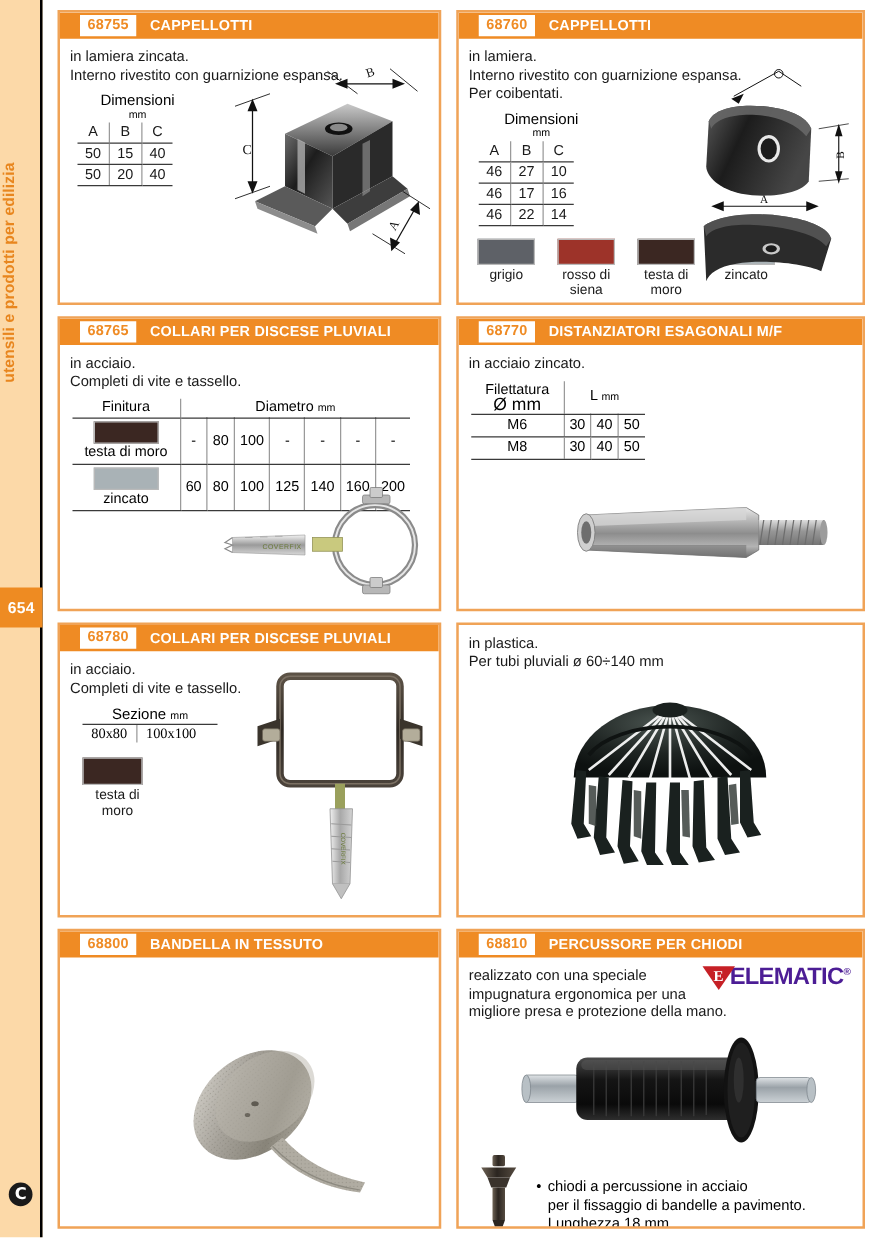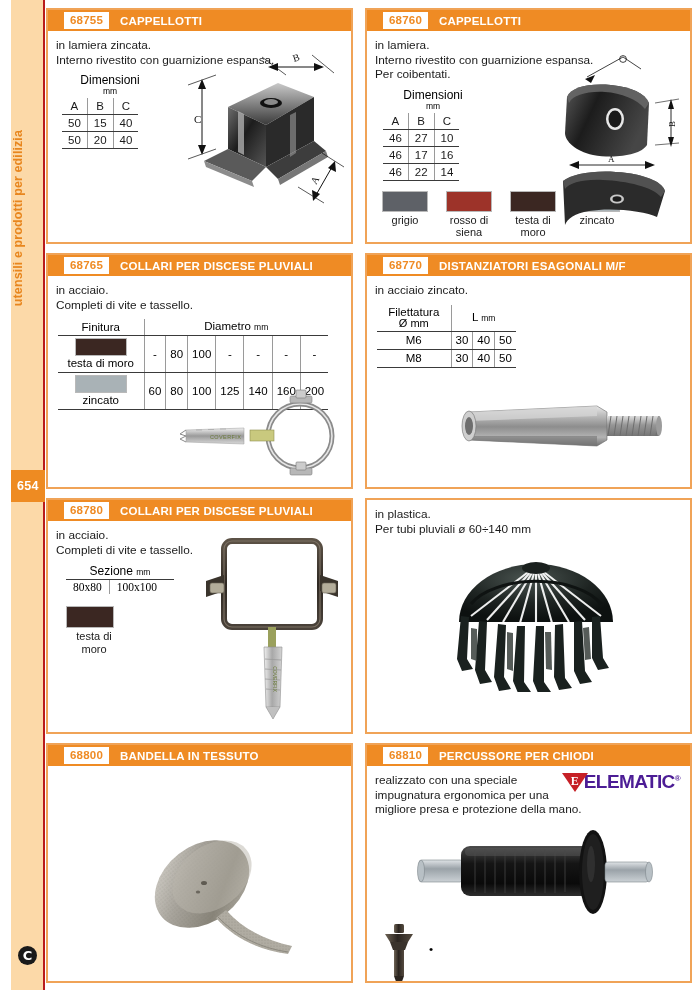--- a/index.html
+++ b/index.html
@@ -6,24 +6,24 @@
   body {
     width: 700px; height: 990px;
     background: #ffffff;
     font-family: "Liberation Sans", sans-serif;
     position: relative;
     overflow: hidden;
   }
 
   
   #sidebar {
-    position: absolute; left: 11px; top: 0;
+    position: absolute; left: 0; top: 0;
     width: 34px; height: 990px;
     background: #fcd9a8;
-    border-right: 2px solid #b91c1c;
+    border-right: 2px solid #000000;
     padding-left: 28px;
   }
   #sidebar-vertical-text {
     position: absolute;
     left: 0; width: 34px;
     top: 130px;
     writing-mode: vertical-rl;
     transform: rotate(180deg);
     text-align: left;
     color: #e8861e;
@@ -493,21 +493,21 @@
     </div>
     <div class="panel-body">
       <div class="desc">in acciaio zincato.</div>
 
       <div class="tbl-wrap" style="margin-left:2px;">
         <table class="fin">
           <tbody>
               <tr class="hdr">
             <th class="finitura-head" style="width:74px">
               <div>Filettatura</div>
-              <div style="font-size:11px;margin-top:-2px">Ø mm</div>
+              <div style="font-size:14px;margin-top:-2px">Ø mm</div>
             </th>
             <th colspan="3">
               <span>L</span>
               <span style="font-size:8.5px">mm</span>
             </th>
           </tr>
           <tr class="r1">
             <td class="finitura-cell" style="width:74px">M6</td>
             <td>30</td>
             <td>40</td>
@@ -796,17 +796,20 @@
           <rect x="13" y="0" width="10" height="9" rx="1.5" fill="url(#nail)"></rect>
           <polygon points="4,10 32,10 27,18 9,18" fill="url(#nail)"></polygon>
           <polygon points="9,18 27,18 24,26 12,26" fill="#3a332c"></polygon>
           <rect x="13" y="26" width="10" height="26" fill="url(#nail)"></rect>
           <polygon points="13,52 23,52 18,66" fill="#2b2520"></polygon>
         </svg>
       </div>
 
       <div class="bullet-line" style="position:absolute;left:62px;top:176px;width:250px;">
         <span class="bullet-dot">•</span>
+        <span style="white-space:pre-line">chiodi a percussione in acciaio
+per il fissaggio di bandelle a pavimento.
+Lunghezza 18 mm</span>
       </div>
     </div>
   </div>
 
 </div>
 
 </body></html>

